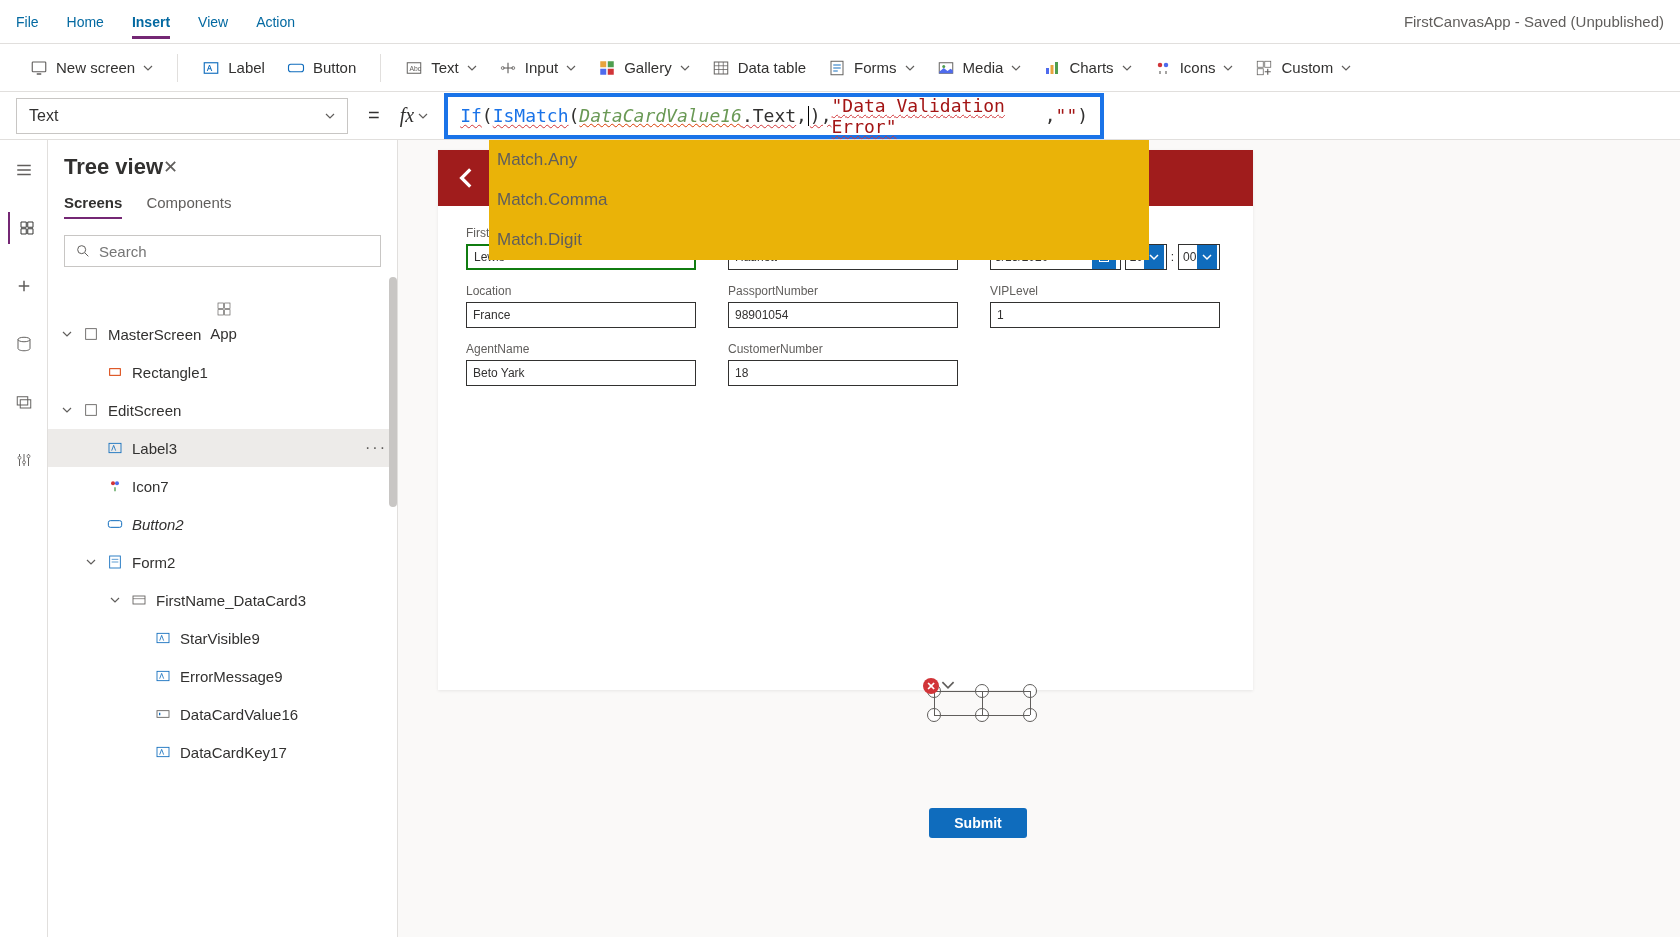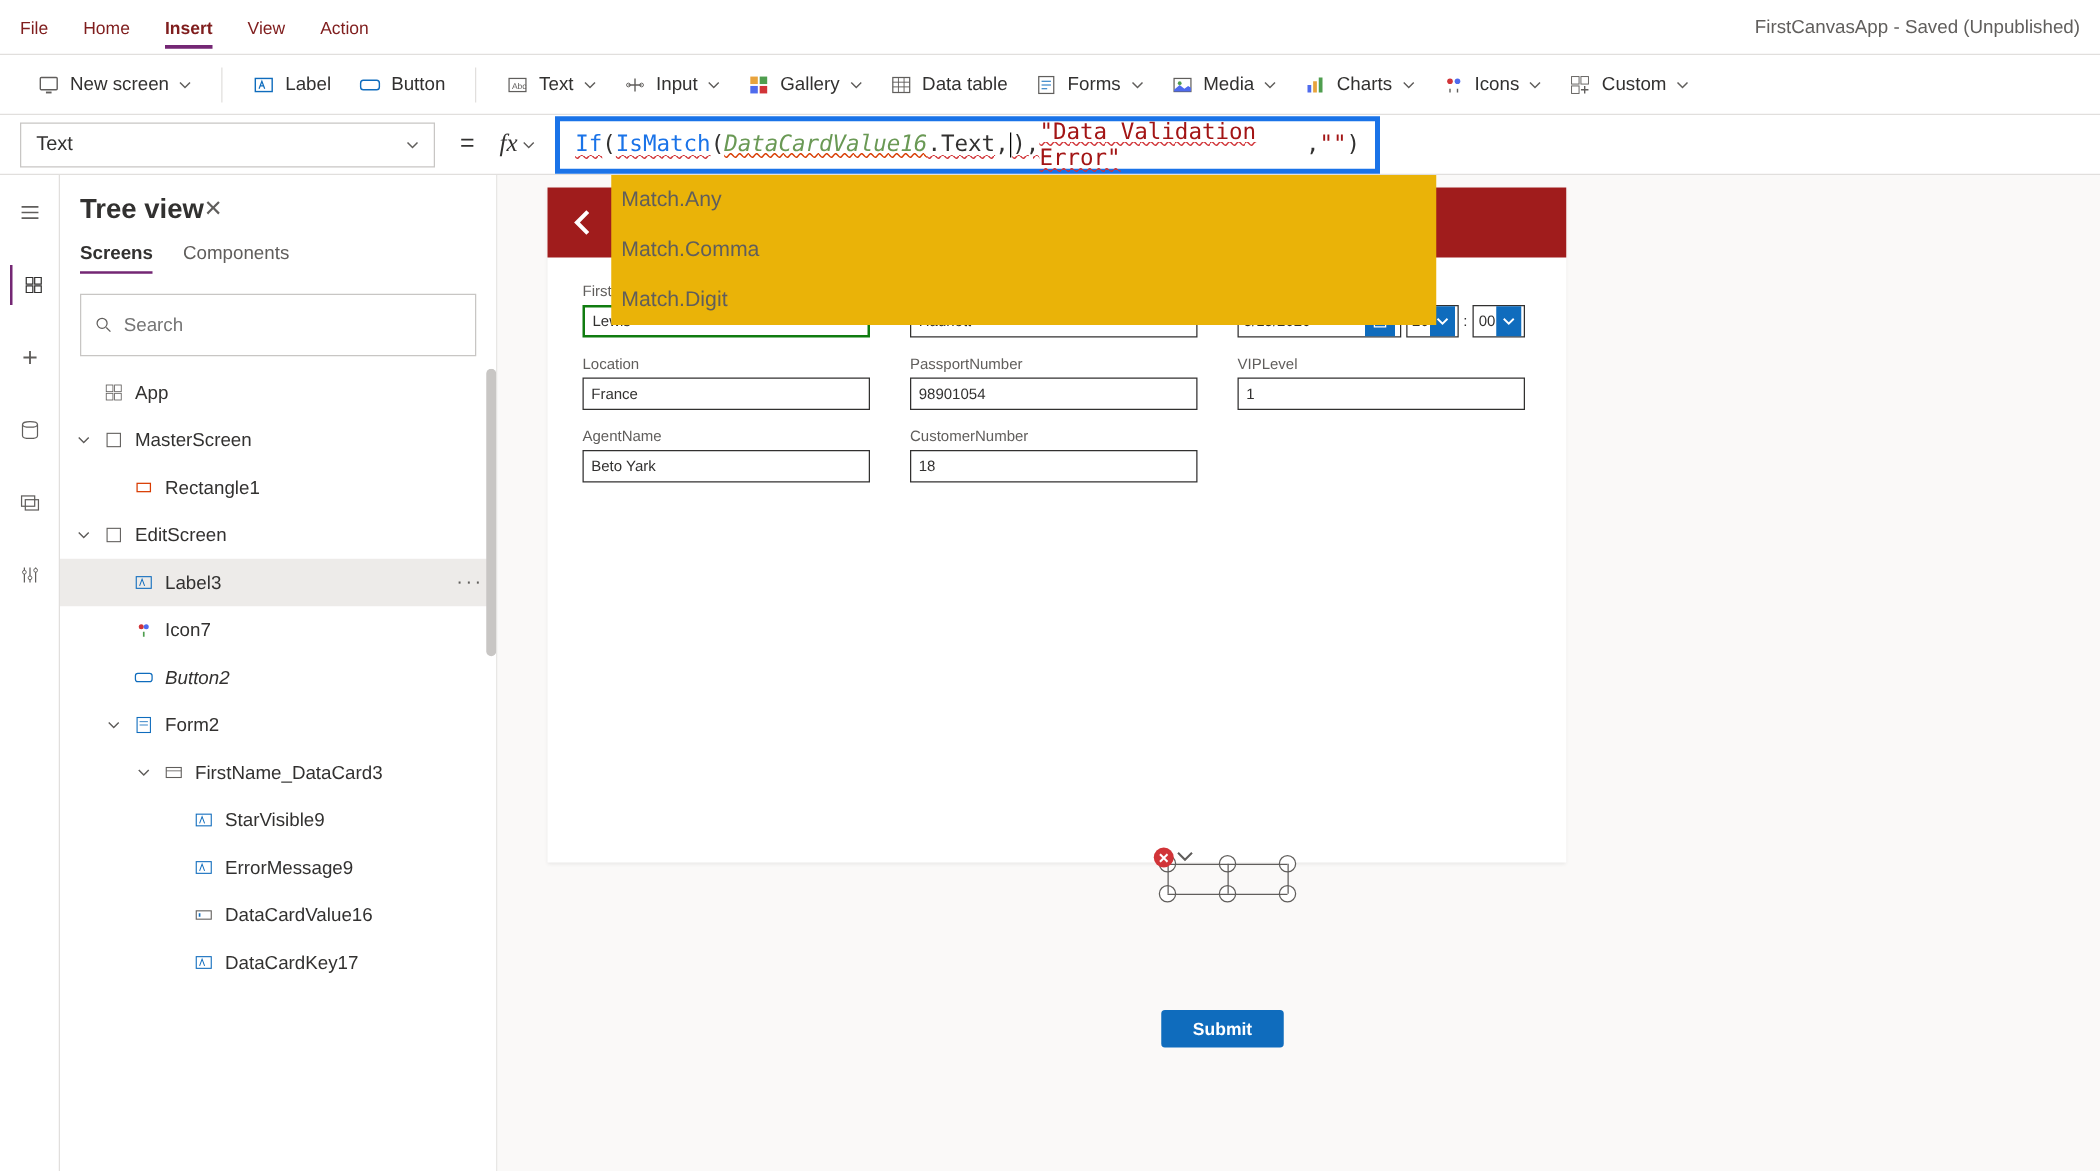--- a/index.html
+++ b/index.html
@@ -1,20 +1,20 @@
 <!DOCTYPE html>
 <html><head>
 <meta charset="utf-8">
 <style>
   * { box-sizing: border-box; margin: 0; padding: 0; }
   body { font-family: "Segoe UI", Tahoma, sans-serif; font-size: 14px; color: #323130; background: #fff; overflow: hidden; width:1680px; height:937px; position:relative;}
   
   .menubar { height:44px; display:flex; align-items:center; padding:0 16px; gap:28px; border-bottom:1px solid #e1dfdd; justify-content:space-between;}
   .menubar-left { display:flex; gap:28px; align-items:center; }
-  .menubar-item { color:#7f1d1d; cursor:pointer; padding:8px 0; position:relative;}
+  .menubar-item { color:#0369a1; cursor:pointer; padding:8px 0; position:relative;}
   .menubar-item.active { font-weight:600; }
   .menubar-item.active::after { content:""; position:absolute; left:0; right:0; bottom:-1px; height:3px; background:#742774; }
   .menubar-right { color:#605e5c; font-size:15px; }
 
   .ribbon { height:48px; display:flex; align-items:center; border-bottom:1px solid #e1dfdd; padding:0 12px; gap:6px;}
   .ribbon-group { display:flex; align-items:center; gap:6px; height:100%; padding:0 10px;}
   .ribbon-sep { width:1px; height:28px; background:#e1dfdd; }
   .ribbon-btn { display:flex; align-items:center; gap:8px; padding:6px 8px; cursor:pointer; color:#323130; font-size:15px;}
   .icon { width:18px; height:18px; display:inline-flex; align-items:center; justify-content:center; }
   .chev { width:10px; height:10px; display:inline-block; }
@@ -42,21 +42,21 @@
   
   .railbar { width:48px; border-right:1px solid #e1dfdd; display:flex; flex-direction:column; align-items:center; padding-top:14px; gap:26px;}
   .rail-btn { width:32px; height:32px; display:flex; align-items:center; justify-content:center; cursor:pointer; color:#605e5c;}
 
   .sidepanel { width:350px; border-right:1px solid #e1dfdd; display:flex; flex-direction:column; padding:14px 0 0 0; position:relative;}
   .sidepanel-header { display:flex; align-items:center; justify-content:flex-start; padding:0 16px 8px 16px;}
   .sidepanel-title { font-size:22px; font-weight:600;}
   .tabs { display:flex; gap:24px; padding:0 16px 8px 16px; }
   .tab { padding:6px 0; cursor:pointer; font-size:15px; color:#605e5c;}
   .tab.active { color:#323130; font-weight:600; border-bottom:2px solid #742774;}
-  .searchbox { margin:8px 16px 10px 16px; height:50px; border:1px solid #c8c6c4; display:flex; align-items:center; padding:0 10px; gap:8px; color:#605e5c;}
+  .searchbox { margin:8px 16px 10px 16px; height:32px; border:1px solid #c8c6c4; display:flex; align-items:center; padding:0 10px; gap:8px; color:#605e5c;}
   .searchbox input { border:none; outline:none; flex:1; font-size:15px; color:#323130; }
   .tree { flex:1; overflow-y:auto; position:relative; padding-bottom:20px;}
   .tree-scrollbar { position:absolute; right:0; top:0; width:8px; height:230px; background:#c8c6c4; border-radius:4px;}
   .tree-item { display:flex; align-items:center; height:38px; padding-right:10px; cursor:pointer; gap:8px;}
   .tree-item.selected { background:#edebe9;}
   .ti-chev { width:14px; display:flex; align-items:center; justify-content:center; color:#605e5c;}
   .ti-icon { width:18px; height:18px; display:flex; align-items:center; justify-content:center; color:#605e5c;}
   .ti-label { font-size:15px; color:#323130;}
   .ti-more { margin-left:auto; color:#605e5c; font-size:16px; letter-spacing:2px;}
   
@@ -369,21 +369,21 @@
       <span>
           <svg width="16" height="16" viewBox="0 0 24 24">
             <circle cx="10" cy="10" r="6" fill="none" stroke="#605e5c" stroke-width="1.5"></circle>
             <path d="M15 15l5 5" stroke="#605e5c" stroke-width="1.5"></path>
           </svg>
         </span>
       <input placeholder="Search" style="">
     </div>
     <div class="tree" id="tree-list">
       <div class="tree-scrollbar"></div>
-    <div class="tree-item" style="padding-left: 12px;">
+    <div class="tree-item" style="padding-left: 12px; flex-direction: column;">
           <span class="ti-chev">&nbsp;</span>
           <span class="ti-icon">
             <svg width="16" height="16" viewBox="0 0 24 24">
               <rect x="3" y="3" width="8" height="8" fill="none" stroke="#605e5c"></rect>
               <rect x="13" y="3" width="8" height="8" fill="none" stroke="#605e5c"></rect>
               <rect x="3" y="13" width="8" height="8" fill="none" stroke="#605e5c"></rect>
               <rect x="13" y="13" width="8" height="8" fill="none" stroke="#605e5c"></rect>
             </svg>
           </span>
           <span class="ti-label">App</span>

